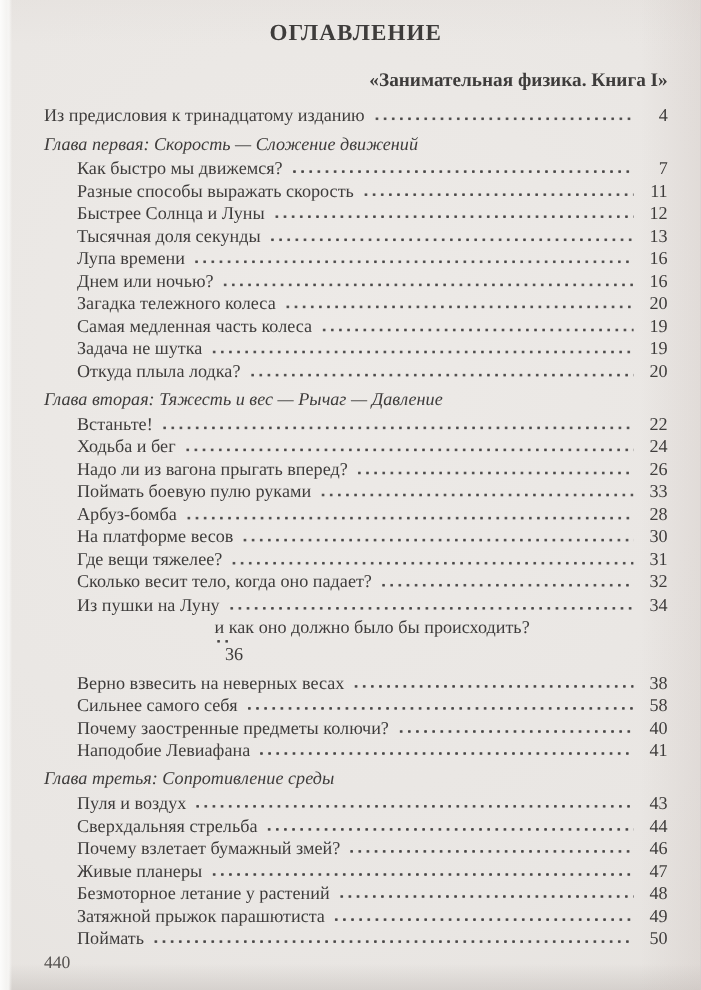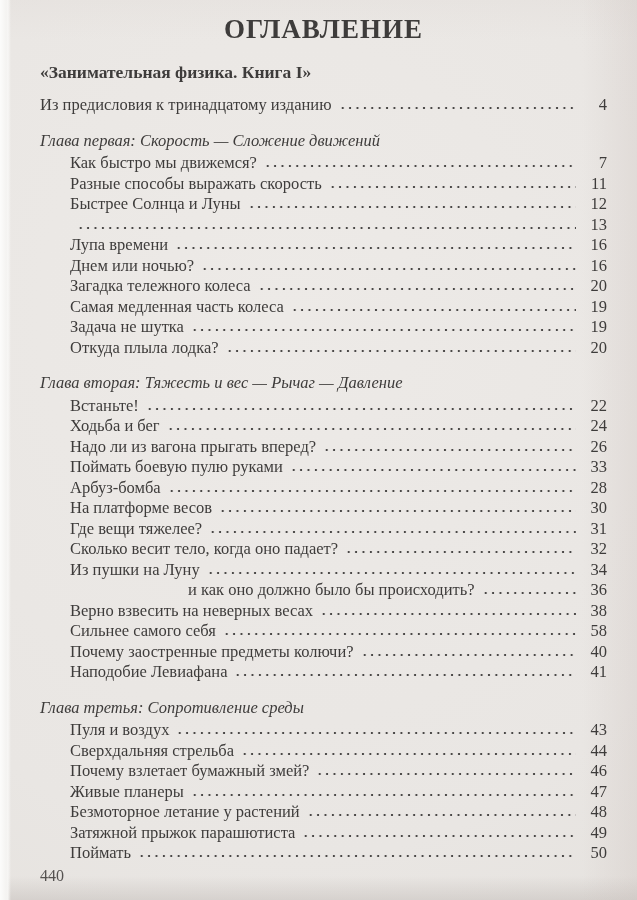--- a/index.html
+++ b/index.html
@@ -28,48 +28,48 @@
     background: linear-gradient(90deg, #fcfcfb 0%, #f4f3f1 70%, rgba(244,243,241,0) 100%);
   }
   .content {
     position: absolute;
     left: 0; top: 0; right: 0;
     padding: 16px 30px 0 40px;
   }
   .doc-title {
     text-align: center;
     font-weight: 700;
-    font-size: 27px;
+    font-size: 21px;
     line-height: 22px;
     letter-spacing: 1px;
     margin: 2px 0 0 0;
   }
   .book-title {
-    text-align: left;
+    text-align: right;
     font-weight: 700;
     font-size: 17.5px;
     line-height: 21px;
     margin: 22px 0 0 0;
   }
   .toc { margin-top: 12px; }
   .row {
     display: flex;
     align-items: baseline;
     font-size: 16.5px;
     line-height: 20.5px;
     padding-left: 30px;
   }
   .row.top-level { padding-left: 0; }
   .row.heading {
     padding-left: 0;
     font-style: italic;
-    margin-top: 15px;
+    margin-top: 5px;
     margin-bottom: 2px;
   }
-  .row.cont { padding-left: 148px; }
+  .row.cont { padding-left: 148px; flex-direction: column; }
   .lbl { white-space: nowrap; }
   .leader {
     flex: 1 1 auto;
     min-width: 14px;
     height: 4px;
     margin: 0 5px 0 7px;
     background-image: radial-gradient(circle, #4a4847 1.05px, rgba(74,72,71,0) 1.5px);
     background-size: 7.4px 4px;
     background-repeat: repeat-x;
     background-position: 0 50%;
@@ -120,20 +120,21 @@
         <span class="lbl">Разные способы выражать скорость</span>
         <span class="leader"></span>
         <span class="num">11</span>
       </div>
       <div class="row">
         <span class="lbl">Быстрее Солнца и Луны</span>
         <span class="leader"></span>
         <span class="num">12</span>
       </div>
       <div class="row">
+        <span class="lbl">Тысячная доля секунды</span>
         <span class="leader"></span>
         <span class="num">13</span>
       </div>
       <div class="row">
         <span class="lbl">Лупа времени</span>
         <span class="leader"></span>
         <span class="num">16</span>
       </div>
       <div class="row">
         <span class="lbl">Днем или ночью?</span>

